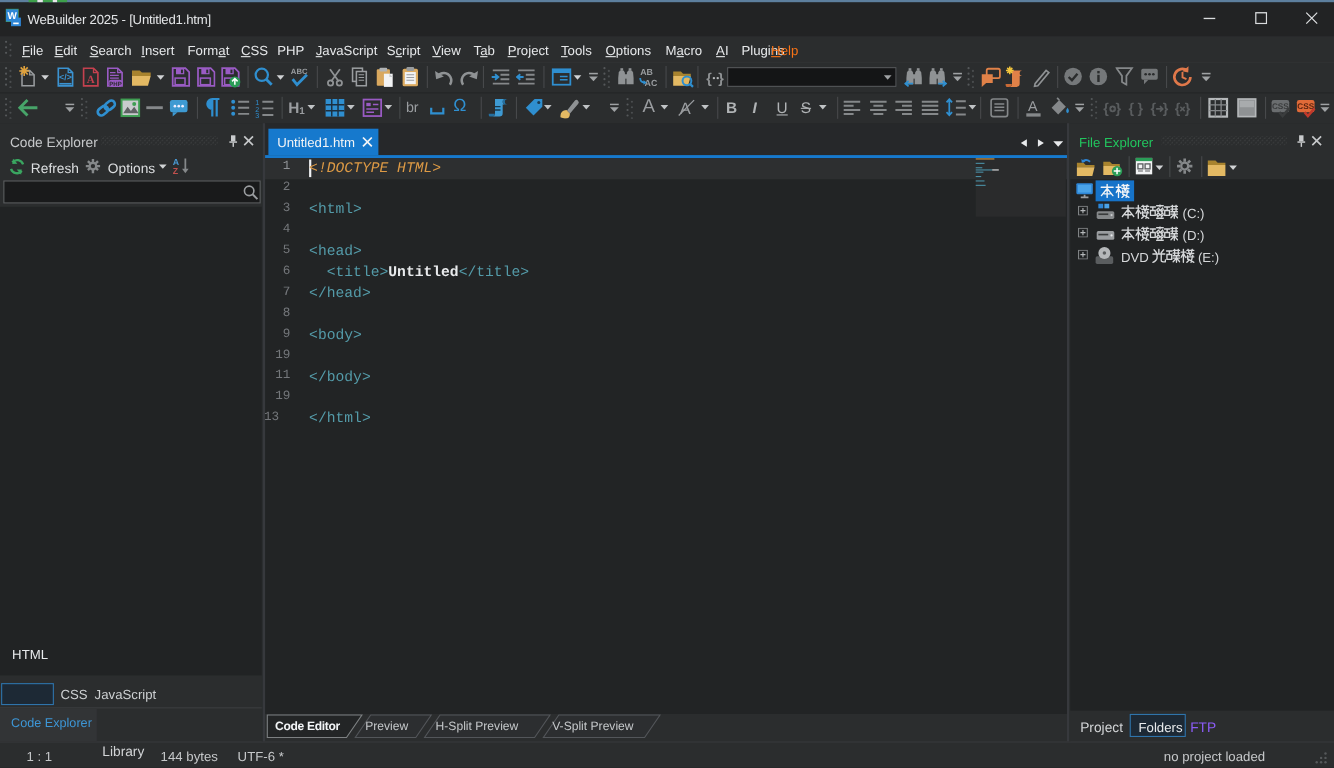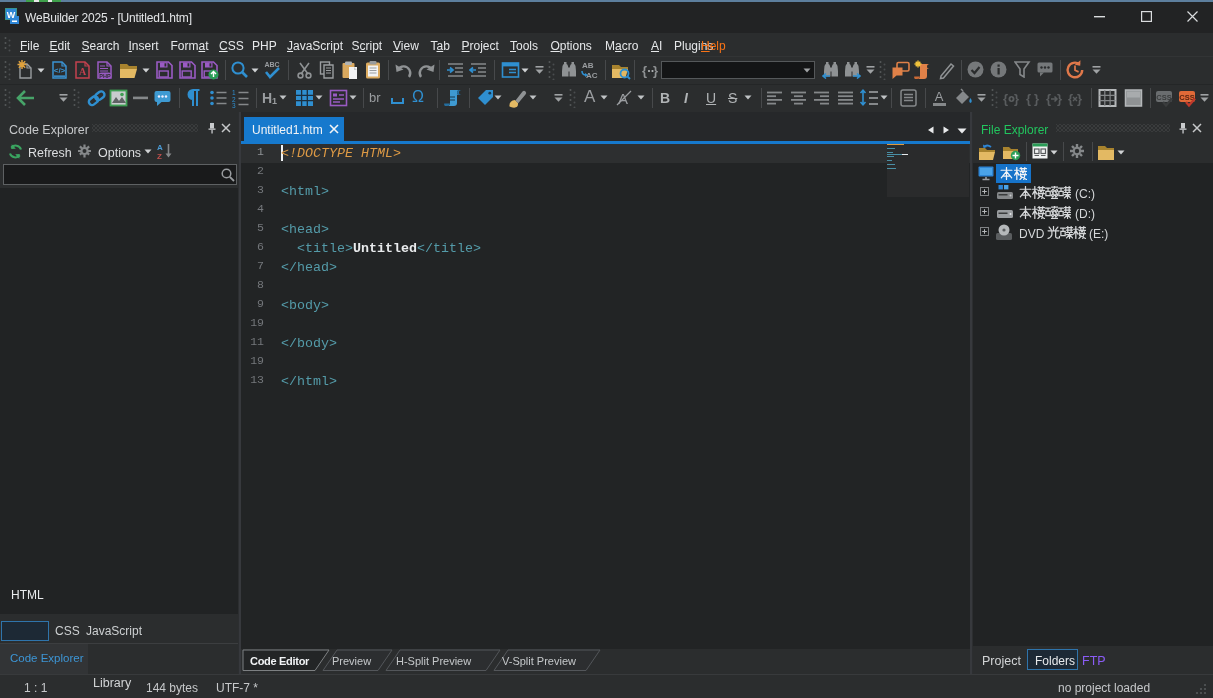--- a/index.html
+++ b/index.html
@@ -638,21 +638,21 @@
 <div class="abs" style="left:240px;top:183px;width:24px;text-align:right;font:11.5px 'Liberation Mono',monospace;color:#74777b">3</div>
 <div class="abs" style="left:240px;top:202px;width:24px;text-align:right;font:11.5px 'Liberation Mono',monospace;color:#74777b">4</div>
 <div class="abs" style="left:240px;top:221px;width:24px;text-align:right;font:11.5px 'Liberation Mono',monospace;color:#74777b">5</div>
 <div class="abs" style="left:240px;top:240px;width:24px;text-align:right;font:11.5px 'Liberation Mono',monospace;color:#74777b">6</div>
 <div class="abs" style="left:240px;top:259px;width:24px;text-align:right;font:11.5px 'Liberation Mono',monospace;color:#74777b">7</div>
 <div class="abs" style="left:240px;top:278px;width:24px;text-align:right;font:11.5px 'Liberation Mono',monospace;color:#74777b">8</div>
 <div class="abs" style="left:240px;top:297px;width:24px;text-align:right;font:11.5px 'Liberation Mono',monospace;color:#74777b">9</div>
 <div class="abs" style="left:240px;top:316px;width:24px;text-align:right;font:11.5px 'Liberation Mono',monospace;color:#74777b">19</div>
 <div class="abs" style="left:240px;top:335px;width:24px;text-align:right;font:11.5px 'Liberation Mono',monospace;color:#74777b">11</div>
 <div class="abs" style="left:240px;top:354px;width:24px;text-align:right;font:11.5px 'Liberation Mono',monospace;color:#74777b">19</div>
-<div class="abs" style="left:240px;top:373px;width:24px;text-align:right;font:11.5px 'Liberation Mono',monospace;color:#74777b">13</div>
+<div class="abs" style="left:240px;top:373px;width:24px;font:11.5px 'Liberation Mono',monospace;color:#74777b">13</div>
 <div class="abs" style="left:281px;top:145px;width:1.5px;height:16px;background:#f0f2f4"></div>
 <div class="abs" style="left:281px;top:143.5px;font:13.33px 'Liberation Mono',monospace;white-space:pre"><div style="height:19px;line-height:19px"><span style="color:#dd9a45;font-style:italic">&lt;!DOCTYPE HTML&gt;</span></div><div style="height:19px;line-height:19px"></div><div style="height:19px;line-height:19px"><span style="color:#549ba9">&lt;html&gt;</span></div><div style="height:19px;line-height:19px"></div><div style="height:19px;line-height:19px"><span style="color:#549ba9">&lt;head&gt;</span></div><div style="height:19px;line-height:19px"><span style="color:#549ba9">  &lt;title&gt;</span><span style="color:#e8eaec;font-weight:bold">Untitled</span><span style="color:#549ba9">&lt;/title&gt;</span></div><div style="height:19px;line-height:19px"><span style="color:#549ba9">&lt;/head&gt;</span></div><div style="height:19px;line-height:19px"></div><div style="height:19px;line-height:19px"><span style="color:#549ba9">&lt;body&gt;</span></div><div style="height:19px;line-height:19px"></div><div style="height:19px;line-height:19px"><span style="color:#549ba9">&lt;/body&gt;</span></div><div style="height:19px;line-height:19px"></div><div style="height:19px;line-height:19px"><span style="color:#549ba9">&lt;/html&gt;</span></div></div>
 <svg class="abs" style="left:240px;top:648px" width="730" height="26" viewBox="0 0 730 26">
     <polygon points="3,2 89,2 75,22.5 3,22.5" fill="#232526" stroke="#7d8082" stroke-width="1"></polygon>
     <polygon points="97,2 152,2 138,22.5 83,22.5" fill="#2c2e30" stroke="#53565a" stroke-width="1"></polygon>
     <polygon points="160,2 260,2 246,22.5 146,22.5" fill="#2c2e30" stroke="#53565a" stroke-width="1"></polygon>
     <polygon points="268,2 360,2 346,22.5 254,22.5" fill="#2c2e30" stroke="#53565a" stroke-width="1"></polygon>
   </svg>
 <div class="abs" style="left:250px;top:655px;font:bold 11px 'Liberation Sans',sans-serif;color:#f2f4f6;white-space:pre;letter-spacing:-0.3px">Code Editor</div>
 <div class="abs" style="left:332px;top:655px;font:normal 11px 'Liberation Sans',sans-serif;color:#c5c8ca;white-space:pre">Preview</div>
@@ -827,21 +827,21 @@
       <path d="M5.5,7 H11.5 M6.2,5.5 V9 M10.5,5.5 L9,11.5 M7,9 L11.5,11.5 M5.5,11.5 L7.5,9.5"></path>
     </g>
   </svg>
 <div class="abs" style="left:1089px;top:227px;font:normal 12px 'Liberation Sans',sans-serif;color:#d5d7d9;white-space:pre">(E:)</div>
 <div class="abs" style="left:982px;top:654px;font:normal 12.5px 'Liberation Sans',sans-serif;color:#d2d4d6;white-space:pre">Project</div>
 <div class="abs" style="left:1027px;top:649px;width:51px;height:21px;background:#1d2935;border:1px solid #2f74ab"></div>
 <div class="abs" style="left:1035px;top:654px;font:normal 12px 'Liberation Sans',sans-serif;color:#e8eaec;white-space:pre">Folders</div>
 <div class="abs" style="left:1082px;top:654px;font:normal 12.5px 'Liberation Sans',sans-serif;color:#8b5cf6;white-space:pre">FTP</div>
 <div class="abs" style="left:24px;top:681px;font:normal 12px 'Liberation Sans',sans-serif;color:#c6c8ca;white-space:pre">1 : 1</div>
 <div class="abs" style="left:146px;top:681px;font:normal 12px 'Liberation Sans',sans-serif;color:#c6c8ca;white-space:pre">144 bytes</div>
-<div class="abs" style="left:216px;top:681px;font:normal 12px 'Liberation Sans',sans-serif;color:#c6c8ca;white-space:pre">UTF-7 *</div>
+<div class="abs" style="left:216px;top:681px;font:normal 12px 'Liberation Sans',sans-serif;color:#c6c8ca;white-space:pre">UTF-6 *</div>
 <div class="abs" style="left:1058px;top:681px;font:normal 12px 'Liberation Sans',sans-serif;color:#c6c8ca;white-space:pre">no project loaded</div>
 <svg class="abs" style="left:1195px;top:683px" width="13" height="12" viewBox="0 0 13 12">
     <circle cx="10" cy="2" r="1.1" fill="#55585a"></circle>
     <circle cx="6" cy="6" r="1.1" fill="#55585a"></circle>
     <circle cx="10" cy="6" r="1.1" fill="#55585a"></circle>
     <circle cx="2" cy="10" r="1.1" fill="#55585a"></circle>
     <circle cx="6" cy="10" r="1.1" fill="#55585a"></circle>
     <circle cx="10" cy="10" r="1.1" fill="#55585a"></circle>
   </svg>
 </body></html>

